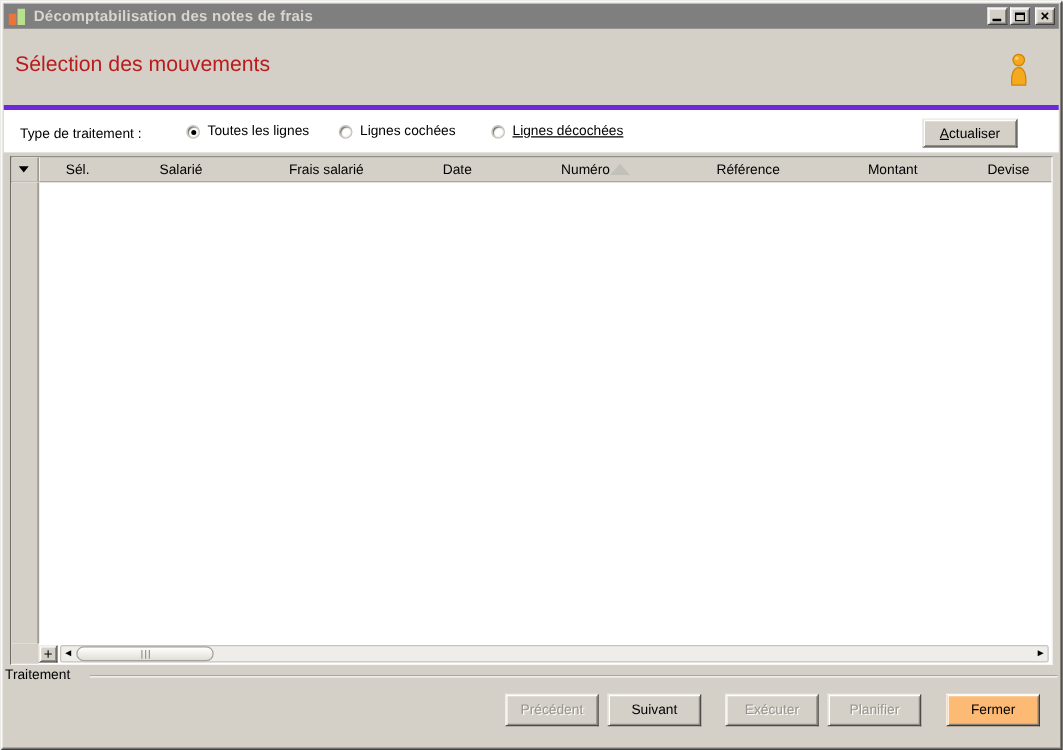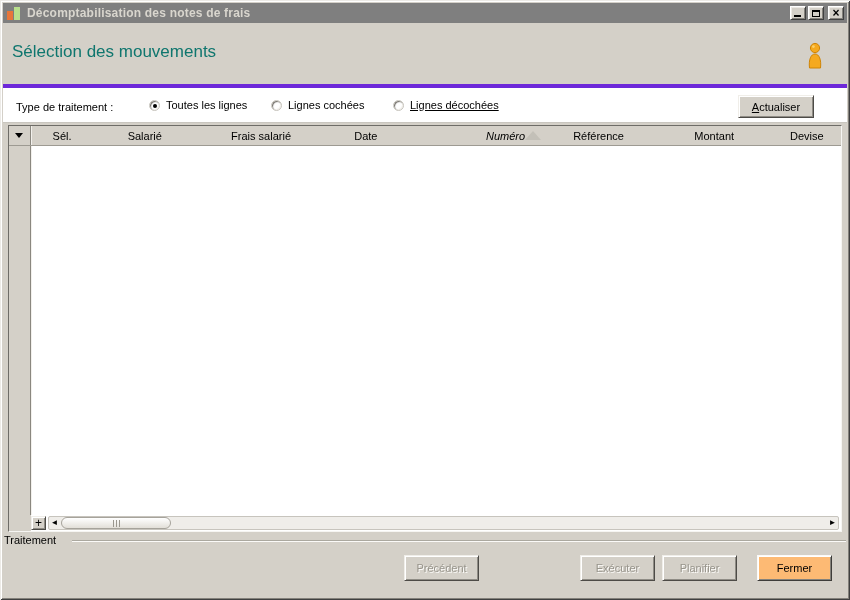--- a/index.html
+++ b/index.html
@@ -30,21 +30,21 @@
     border:1px solid; border-color:#fff #404040 #404040 #fff;
     box-shadow: inset 1px 1px 0 #ece9e4, inset -1px -1px 0 #84817b;
     display:flex; align-items:center; justify-content:center;
   }
   .winbtn.close { margin-left:2px; }
   .glyph-min { position:absolute; left:3px; bottom:2px; width:7px; height:2px; background:#000; }
   .glyph-max { width:8px; height:7px; border:1px solid #000; border-top:2px solid #000; }
   .glyph-close { font-size:12px; font-weight:bold; line-height:10px; color:#000; }
   
   .page-heading {
-    position:absolute; left:12px; top:42px; font-size:17px; color:#0f766e;
+    position:absolute; left:12px; top:42px; font-size:17px; color:#b91c1c;
   }
   .person-icon { position:absolute; right:24px; top:42px; }
   
   .filter-bar {
     position:absolute; left:3px; right:3px; top:84px; height:39px;
     background:#fff; border-top:4px solid #6d28d9; border-bottom:1px solid #c9c6bf;
   }
   .filter-label { position:absolute; left:13px; top:13px; }
   .radio-group { position:absolute; top:11px; display:flex; align-items:center; gap:6px; cursor:default; }
   .rg-0 { left:146px; } .rg-1 { left:268px; } .rg-2 { left:390px;text-decoration:underline; }
@@ -74,21 +74,21 @@
   }
   .grid-header {
     height:20px; background:#d4d0c8; display:flex; flex:none;
     border-bottom:1px solid #9d9a92; align-items:center;gap:18px;
   }
   .gh-cell { padding-left:4px; white-space:nowrap; overflow:hidden; height:100%; display:flex; align-items:center; }
   .gh-gutter { width:22px; justify-content:center; padding-left:0;
     border-right:1px solid #8a877f; box-shadow:1px 0 0 #f2f0ec; }
   .down-tri { width:0; height:0; border-left:4px solid transparent; border-right:4px solid transparent; border-top:5px solid #000; }
   .c1{width:58px;} .c2{width:87px;} .c3{width:107px;} .c4{width:78px;}
-  .c5{width:108px; justify-content:flex-end; padding-right:10px;font-style:italic;}
+  .c5{width:108px; justify-content:flex-start; padding-right:10px;}
   .c6{width:105px;} .c7{width:79px;} .c8{width:56px;} .c9{flex:1;}
   .sort-tri { width:0; height:0; border-left:8px solid transparent; border-right:8px solid transparent;
               border-bottom:9px solid #c3c0b8; position:relative; }
   .grid-body { flex:1; display:flex; background:#fff; }
   .gutter-col { width:22px; background:#d4d0c8; border-right:1px solid #8a877f; box-shadow:1px 0 0 #f2f0ec; }
   .grid-scrollrow { height:16px; flex:none; display:flex; align-items:center; background:#fff; }
   .scroll-gutter-stub { width:22px; height:100%; background:#d4d0c8; flex:none; }
   .add-row-btn { width:15px; height:14px; flex:none; font-size:12px; line-height:10px; padding:0; margin-right:2px; }
   .hscroll {
     flex:1; height:14px; background:#efede9; position:relative;
@@ -203,17 +203,18 @@
         <span class="hs-track-rest"></span>
         <span class="hs-arrow">►</span>
       </div>
     </div>
   </div>
 
   <span class="status-label">Traitement</span>
   <div class="status-line"></div>
 
   <button class="btn footer-btn fb-0 disabled">Précédent</button>
+  <button class="btn footer-btn fb-1">Suivant</button>
   <button class="btn footer-btn fb-2 disabled">Exécuter</button>
   <button class="btn footer-btn fb-3 disabled">Planifier</button>
   <button class="btn footer-btn fb-4">Fermer</button>
 
 </div>
 
 </body></html>

